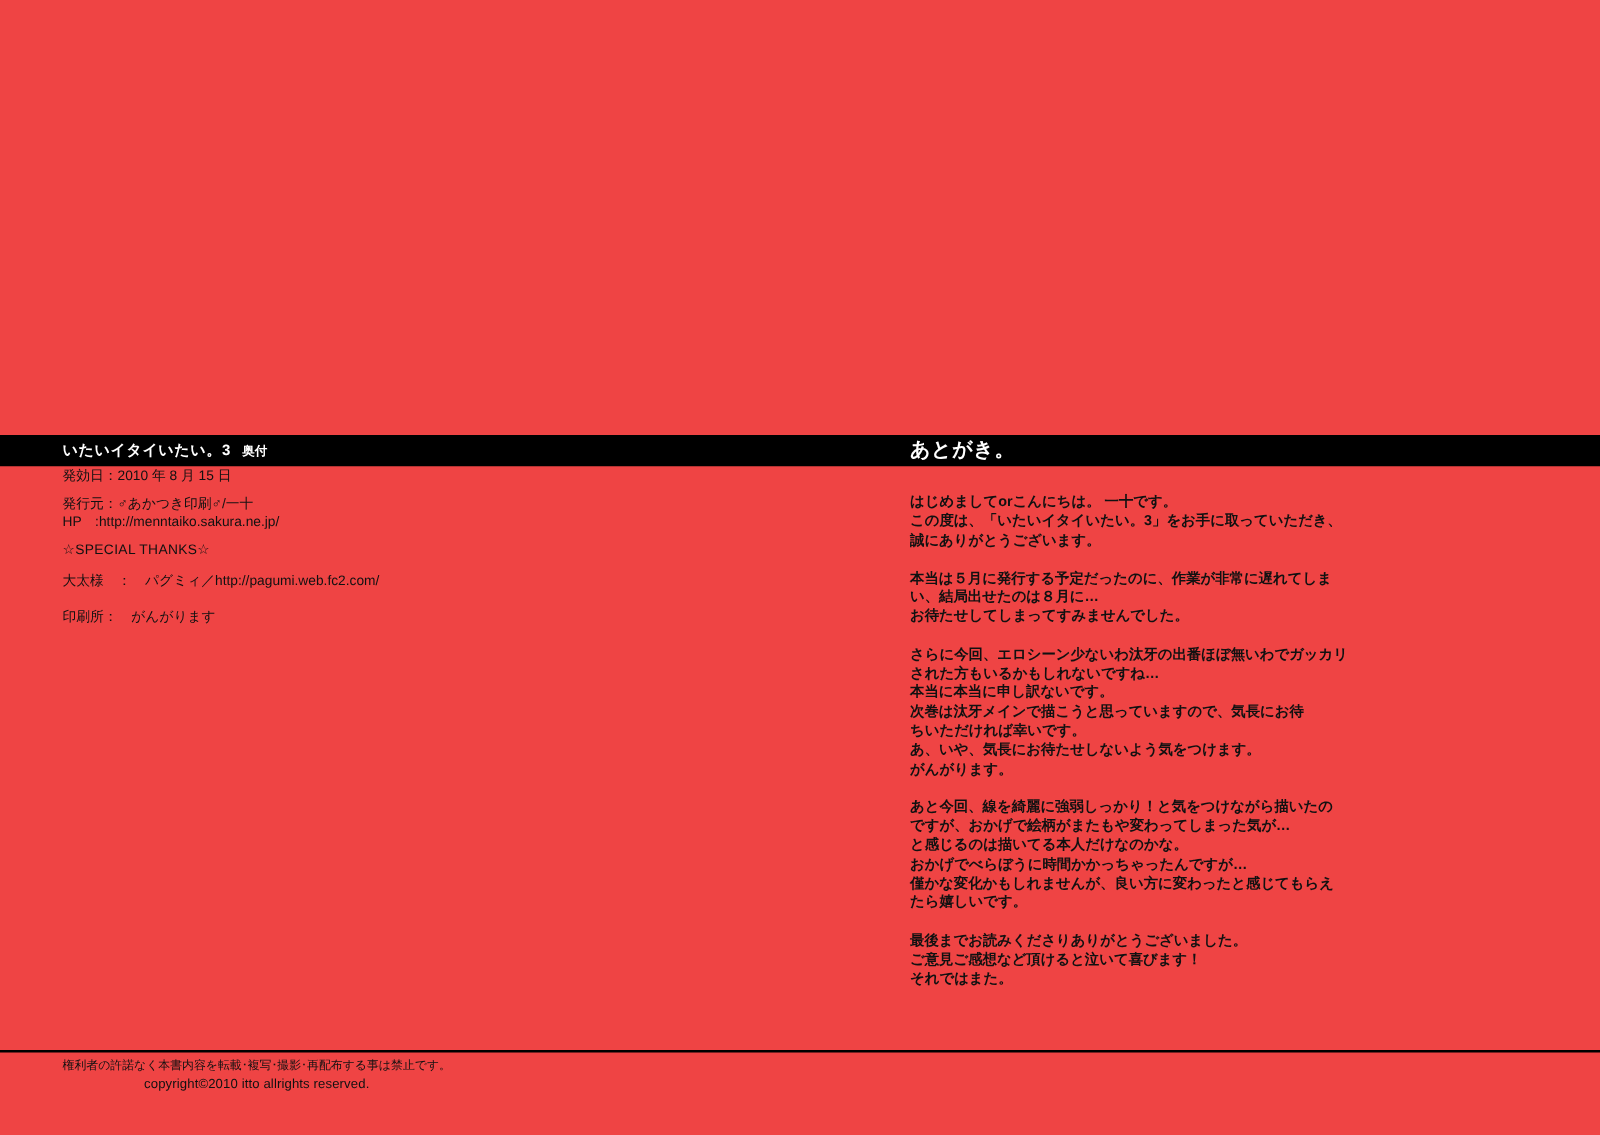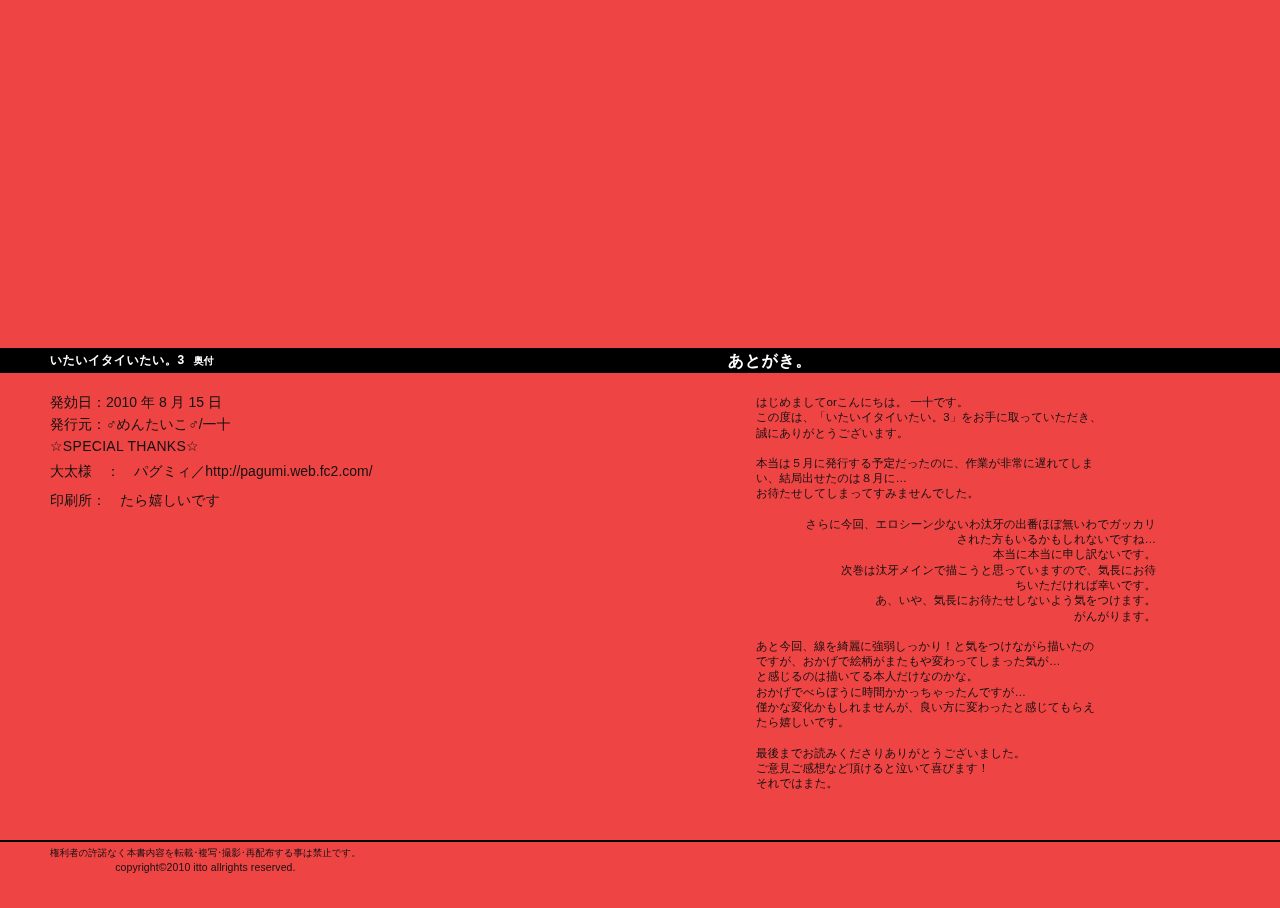--- a/index.html
+++ b/index.html
@@ -58,45 +58,45 @@
     font-weight: bold;
     letter-spacing: 0.5px;
     line-height: 25px;
     font-family: Liberation Serif, serif;
   }
 
   
   .colophon {
     position: absolute;
     left: 50px;
-    top: 395px;
+    top: 374px;
     width: 520px;
-    font-size: 14px;
+    font-size: 11px;
     line-height: 15px;
     color: #111111;
   }
   .colophon .row {
     white-space: pre;
   }
   .colophon .gap-s { height: 7px; }
   .colophon .gap-m { height: 14px; }
   .colophon .thanks {
     letter-spacing: 0.3px;
   }
 
   
   .afterword {
     position: absolute;
-    left: 756px;
+    left: 728px;
     top: 395px;
     width: 400px;
     font-size: 11.5px;
     line-height: 15.3px;
     color: #111111;
-    font-weight: normal;
+    font-weight: bold;
   }
   .afterword p {
     margin: 0;
   }
   .afterword .block {
     margin-bottom: 15px;
   }
   .afterword .block:last-child {
     margin-bottom: 0;
   }
@@ -134,36 +134,37 @@
   <div class="header-left">
     <span class="colophon-title">いたいイタイいたい。3</span>
     <span class="colophon-sub">奥付</span>
   </div>
 
   <div class="header-right">あとがき。</div>
 
   <div class="colophon">
     <div class="row" style="white-space: pre-line;">発効日：2010 年 8 月 15 日</div>
     <div class="gap-s"></div>
-    <div class="row" style="white-space: pre-line;">発行元：♂めんたいこ♂/一十</div>
+    <div class="row" style="white-space: pre-line;">発行元：♂あかつき印刷♂/一十</div>
+    <div class="row" style="white-space: pre-line;">HP　:http://menntaiko.sakura.ne.jp/</div>
     <div class="gap-s"></div>
     <div class="row thanks" style="white-space: pre-line;">☆SPECIAL THANKS☆</div>
     <div class="row" style="white-space: pre-line; margin-top: 10px;">大太様　：　パグミィ／http://pagumi.web.fc2.com/</div>
     <div class="gap-m"></div>
-    <div class="row" style="white-space: pre-line;">印刷所：　たら嬉しいです</div>
+    <div class="row" style="white-space: pre-line;">印刷所：　がんがります</div>
   </div>
 
   <div class="afterword">
     <p class="block" style="white-space: pre-line;">はじめましてorこんにちは。 一十です。
 この度は、「いたいイタイいたい。3」をお手に取っていただき、
 誠にありがとうございます。</p>
     <p class="block" style="white-space: pre-line;">本当は５月に発行する予定だったのに、作業が非常に遅れてしま
 い、結局出せたのは８月に…
 お待たせしてしまってすみませんでした。</p>
-    <p class="block" style="white-space: pre-line; text-align: right;">さらに今回、エロシーン少ないわ汰牙の出番ほぼ無いわでガッカリ
+    <p class="block" style="white-space: pre-line;">さらに今回、エロシーン少ないわ汰牙の出番ほぼ無いわでガッカリ
 された方もいるかもしれないですね…
 本当に本当に申し訳ないです。
 次巻は汰牙メインで描こうと思っていますので、気長にお待
 ちいただければ幸いです。
 あ、いや、気長にお待たせしないよう気をつけます。
 がんがります。</p>
     <p class="block" style="white-space: pre-line;">あと今回、線を綺麗に強弱しっかり！と気をつけながら描いたの
 ですが、おかげで絵柄がまたもや変わってしまった気が…
 と感じるのは描いてる本人だけなのかな。
 おかげでべらぼうに時間かかっちゃったんですが…

